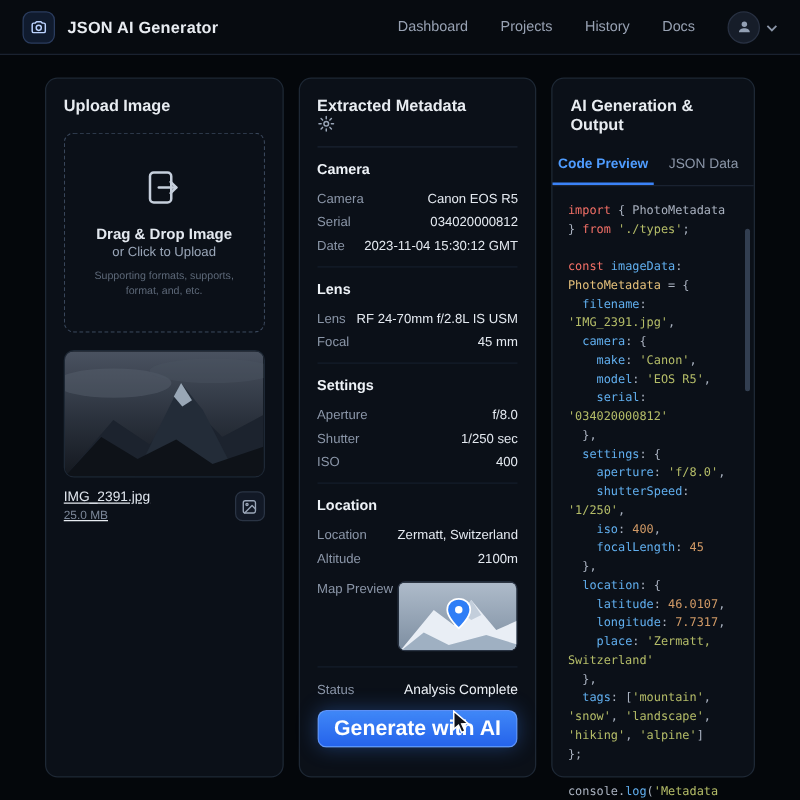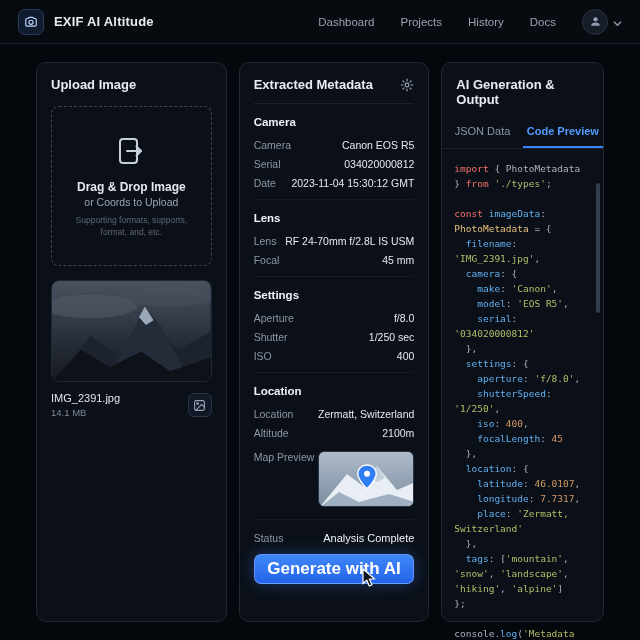--- a/index.html
+++ b/index.html
@@ -42,30 +42,30 @@
     display:flex; flex-direction:column; align-items:center; justify-content:center;
     text-align:center; padding:10px; cursor:pointer;
   }
   .drop-title { font-size:12px; font-weight:600; margin-top:8px; color:#e3e8ef; }
   .drop-sub { font-size:10.5px; color:#9aa6b8; margin-top:2px; }
   .drop-hint { font-size:8.5px; color:#5d6878; margin-top:7px; line-height:1.4; max-width:125px; }
   .thumb {
     margin-top:14px; height:102px; border-radius:8px; overflow:hidden; border:1px solid #1e2835;
   }
   .thumb svg { display:block; }
-  .file-row { margin-top:10px; display:flex; justify-content:space-between; align-items:center; }
+  .file-row { margin-top:10px; display:flex; justify-content:space-between; align-items:center;text-decoration:underline; }
   .file-name { font-size:11px; color:#e0e6ee; }
   .file-size { font-size:9.5px; color:#7b8698; margin-top:3px; }
   .file-icon-btn {
     width:24px; height:24px; border-radius:6px; background:#121926; border:1px solid #2a3444;
     display:flex; align-items:center; justify-content:center; cursor:pointer;
   }
   
-  .panel-head { display:flex; justify-content:space-between; align-items:flex-end;
-    padding-bottom:11px; border-bottom:1px solid #1a2230; }
+  .panel-head { display:flex; justify-content:space-between; align-items:flex-start;
+    padding-bottom:11px; border-bottom:1px solid #1a2230;flex-direction:column; }
   .gear { cursor:pointer; display:flex; }
   .meta-section { border-top:1px solid #151d2a; padding:9px 0 7px; }
   .meta-section:first-child { border-top:none; }
   .meta-heading { font-size:11.5px; font-weight:700; color:#eef2f7; margin:3px 0 7px; }
   .meta-row { display:flex; justify-content:space-between; align-items:center; padding:3.5px 0; }
   .meta-label { font-size:10.5px; color:#8b96a8; }
   .meta-value { font-size:10.5px; color:#e4e9f0; text-align:right; }
   .map-row { display:flex; justify-content:space-between; align-items:flex-start; margin:2px 0 12px; }
   .map-img { width:96px; height:56px; border-radius:6px; overflow:hidden; border:1px solid #2a3444; cursor:pointer; }
   .map-img svg { display:block; }
@@ -110,21 +110,21 @@
 <div class="app">
 
   <header>
     <div class="h-left">
       <div class="logo">
         <svg width="14" height="14" viewBox="0 0 24 24" fill="none" stroke="#bcd3ff" stroke-width="2" stroke-linejoin="round">
           <path d="M3 8a2 2 0 0 1 2-2h2l2-2h6l2 2h2a2 2 0 0 1 2 2v9a2 2 0 0 1-2 2H5a2 2 0 0 1-2-2z"></path>
           <circle cx="12" cy="12.5" r="3.5"></circle>
         </svg>
       </div>
-      <div class="app-title">EXIF AI Altitude</div>
+      <div class="app-title">JSON AI Generator</div>
     </div>
     <div class="h-right">
       <nav class="nav-links">
           <div class="nav-link">Dashboard</div>
           <div class="nav-link">Projects</div>
           <div class="nav-link">History</div>
           <div class="nav-link">Docs</div>
         </nav>
       <div class="avatar-wrap">
         <div class="avatar">
@@ -148,21 +148,21 @@
       <div class="panel-title">Upload Image</div>
       <div class="dropzone">
         <span>
           <svg width="34" height="34" viewBox="0 0 34 34" fill="none" stroke="#c6cfdc" stroke-width="2" stroke-linecap="round" stroke-linejoin="round">
             <rect x="6" y="5" width="17" height="24" rx="3"></rect>
             <path d="M13 17h14"></path>
             <path d="M22.5 12.5l4.5 4.5-4.5 4.5"></path>
           </svg>
         </span>
         <div class="drop-title">Drag &amp; Drop Image</div>
-        <div class="drop-sub">or Coords to Upload</div>
+        <div class="drop-sub">or Click to Upload</div>
         <div class="drop-hint">Supporting formats, supports, format, and, etc.</div>
       </div>
       <div class="thumb">
         <svg viewBox="0 0 164 102" width="100%" height="100%" preserveAspectRatio="none">
           <defs>
             <linearGradient id="sky1" x1="0" y1="0" x2="0" y2="1">
               <stop offset="0" stop-color="#4a5260"></stop>
                 <stop offset="0.55" stop-color="#2a313c"></stop>
                 <stop offset="1" stop-color="#14181f"></stop>
             </linearGradient>
@@ -172,21 +172,21 @@
           <ellipse cx="122" cy="16" rx="52" ry="10" fill="#4c5462" opacity="0.4"></ellipse>
           <polygon points="0,102 40,56 70,76 100,40 130,70 164,52 164,102" fill="#1c232e"></polygon>
           <polygon points="58,102 96,26 114,48 142,102" fill="#232c38"></polygon>
           <polygon points="96,26 105,40 97,45 90,37" fill="#aebdcc" opacity="0.85"></polygon>
           <polygon points="0,102 30,70 60,88 92,72 122,92 164,78 164,102" fill="#0e1218"></polygon>
         </svg>
       </div>
       <div class="file-row">
         <div>
           <div class="file-name">IMG_2391.jpg</div>
-          <div class="file-size">14.1 MB</div>
+          <div class="file-size">25.0 MB</div>
         </div>
         <div class="file-icon-btn">
           <svg width="13" height="13" viewBox="0 0 24 24" fill="none" stroke="#9aa6b8" stroke-width="2" stroke-linecap="round" stroke-linejoin="round">
             <rect x="3" y="3" width="18" height="18" rx="3"></rect>
             <circle cx="8.5" cy="8.5" r="1.6"></circle>
             <path d="M21 15l-5-5L5 21"></path>
           </svg>
         </div>
       </div>
     </section>
@@ -279,22 +279,22 @@
         <span class="status-value">Analysis Complete</span>
       </div>
       <button class="generate-btn">Generate with AI</button>
     </section>
 
     <section class="panel output-panel">
       <div class="output-head">
         <div class="panel-title">AI Generation &amp; Output</div>
       </div>
       <div class="tabs">
+          <div class="tab active">Code Preview</div>
           <div class="tab">JSON Data</div>
-          <div class="tab active">Code Preview</div>
         </div>
       <div class="code"><div class="code-line"><span class="tok-kw">import</span><span class="tok-pl"> { PhotoMetadata } </span><span class="tok-kw">from</span><span class="tok-pl"> </span><span class="tok-str">'./types'</span><span class="tok-pl">;</span></div><div class="code-line">&nbsp;</div><div class="code-line"><span class="tok-kw">const</span><span class="tok-pl"> </span><span class="tok-key">imageData</span><span class="tok-pl">: </span><span class="tok-type">PhotoMetadata</span><span class="tok-pl"> = {</span></div><div class="code-line"><span class="tok-pl">  </span><span class="tok-key">filename</span><span class="tok-pl">: </span><span class="tok-str">'IMG_2391.jpg'</span><span class="tok-pl">,</span></div><div class="code-line"><span class="tok-pl">  </span><span class="tok-key">camera</span><span class="tok-pl">: {</span></div><div class="code-line"><span class="tok-pl">    </span><span class="tok-key">make</span><span class="tok-pl">: </span><span class="tok-str">'Canon'</span><span class="tok-pl">,</span></div><div class="code-line"><span class="tok-pl">    </span><span class="tok-key">model</span><span class="tok-pl">: </span><span class="tok-str">'EOS R5'</span><span class="tok-pl">,</span></div><div class="code-line"><span class="tok-pl">    </span><span class="tok-key">serial</span><span class="tok-pl">: </span><span class="tok-str">'034020000812'</span></div><div class="code-line"><span class="tok-pl">  },</span></div><div class="code-line"><span class="tok-pl">  </span><span class="tok-key">settings</span><span class="tok-pl">: {</span></div><div class="code-line"><span class="tok-pl">    </span><span class="tok-key">aperture</span><span class="tok-pl">: </span><span class="tok-str">'f/8.0'</span><span class="tok-pl">,</span></div><div class="code-line"><span class="tok-pl">    </span><span class="tok-key">shutterSpeed</span><span class="tok-pl">: </span><span class="tok-str">'1/250'</span><span class="tok-pl">,</span></div><div class="code-line"><span class="tok-pl">    </span><span class="tok-key">iso</span><span class="tok-pl">: </span><span class="tok-num">400</span><span class="tok-pl">,</span></div><div class="code-line"><span class="tok-pl">    </span><span class="tok-key">focalLength</span><span class="tok-pl">: </span><span class="tok-num">45</span></div><div class="code-line"><span class="tok-pl">  },</span></div><div class="code-line"><span class="tok-pl">  </span><span class="tok-key">location</span><span class="tok-pl">: {</span></div><div class="code-line"><span class="tok-pl">    </span><span class="tok-key">latitude</span><span class="tok-pl">: </span><span class="tok-num">46.0107</span><span class="tok-pl">,</span></div><div class="code-line"><span class="tok-pl">    </span><span class="tok-key">longitude</span><span class="tok-pl">: </span><span class="tok-num">7.7317</span><span class="tok-pl">,</span></div><div class="code-line"><span class="tok-pl">    </span><span class="tok-key">place</span><span class="tok-pl">: </span><span class="tok-str">'Zermatt, Switzerland'</span></div><div class="code-line"><span class="tok-pl">  },</span></div><div class="code-line"><span class="tok-pl">  </span><span class="tok-key">tags</span><span class="tok-pl">: [</span><span class="tok-str">'mountain'</span><span class="tok-pl">, </span><span class="tok-str">'snow'</span><span class="tok-pl">, </span><span class="tok-str">'landscape'</span><span class="tok-pl">, </span><span class="tok-str">'hiking'</span><span class="tok-pl">, </span><span class="tok-str">'alpine'</span><span class="tok-pl">]</span></div><div class="code-line"><span class="tok-pl">};</span></div><div class="code-line">&nbsp;</div><div class="code-line"><span class="tok-pl">console.</span><span class="tok-key">log</span><span class="tok-pl">(</span><span class="tok-str">'Metadata Extracted:'</span></div></div>
       <div class="scroll-thumb"></div>
     </section>
 
   </main>
 
   <svg class="cursor" width="14" height="20" viewBox="0 0 14 20">
     <path d="M1 1 L1 15.5 L4.8 12.2 L7.3 18 L10 16.8 L7.4 11.2 L12.4 10.8 Z" fill="#10131a" stroke="#ffffff" stroke-width="1.2"></path>
   </svg>

